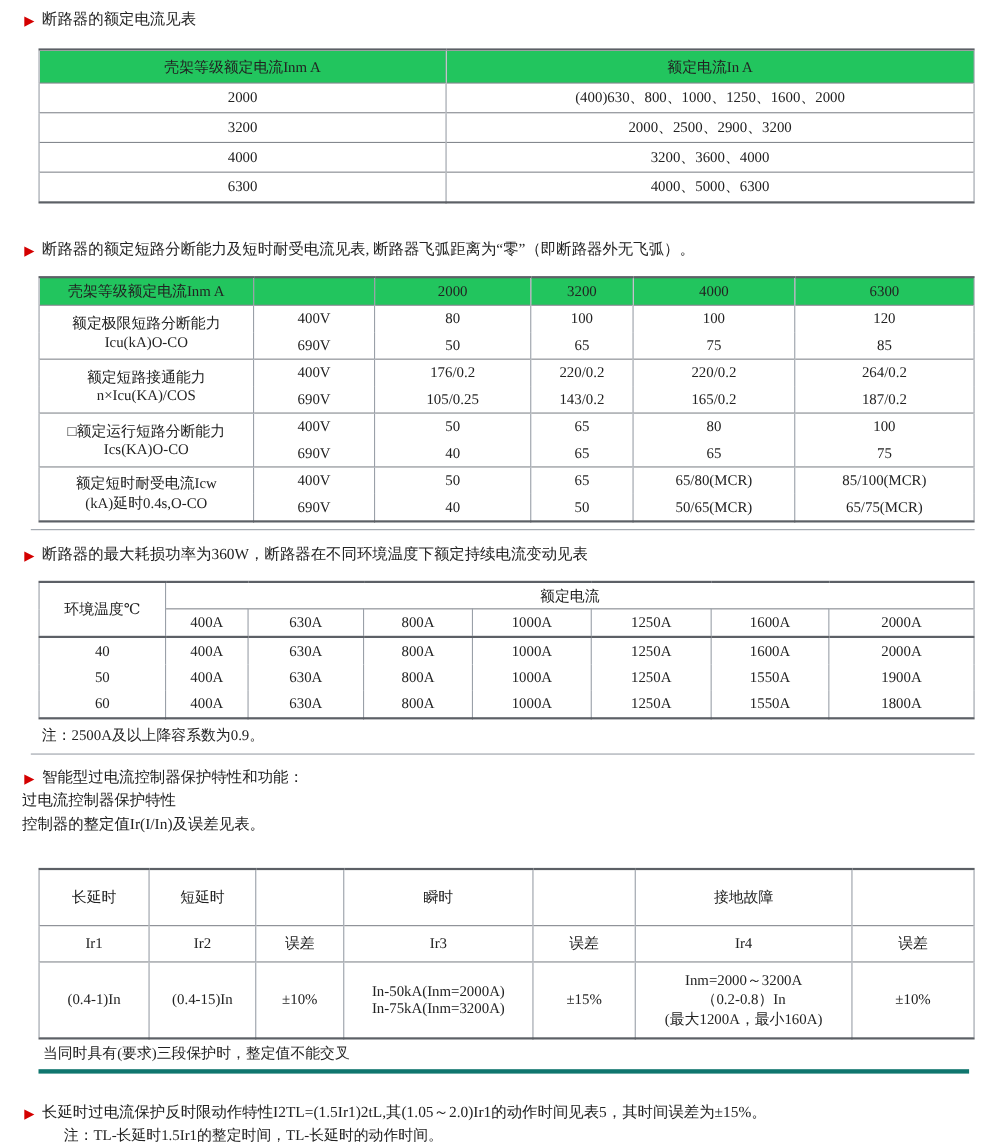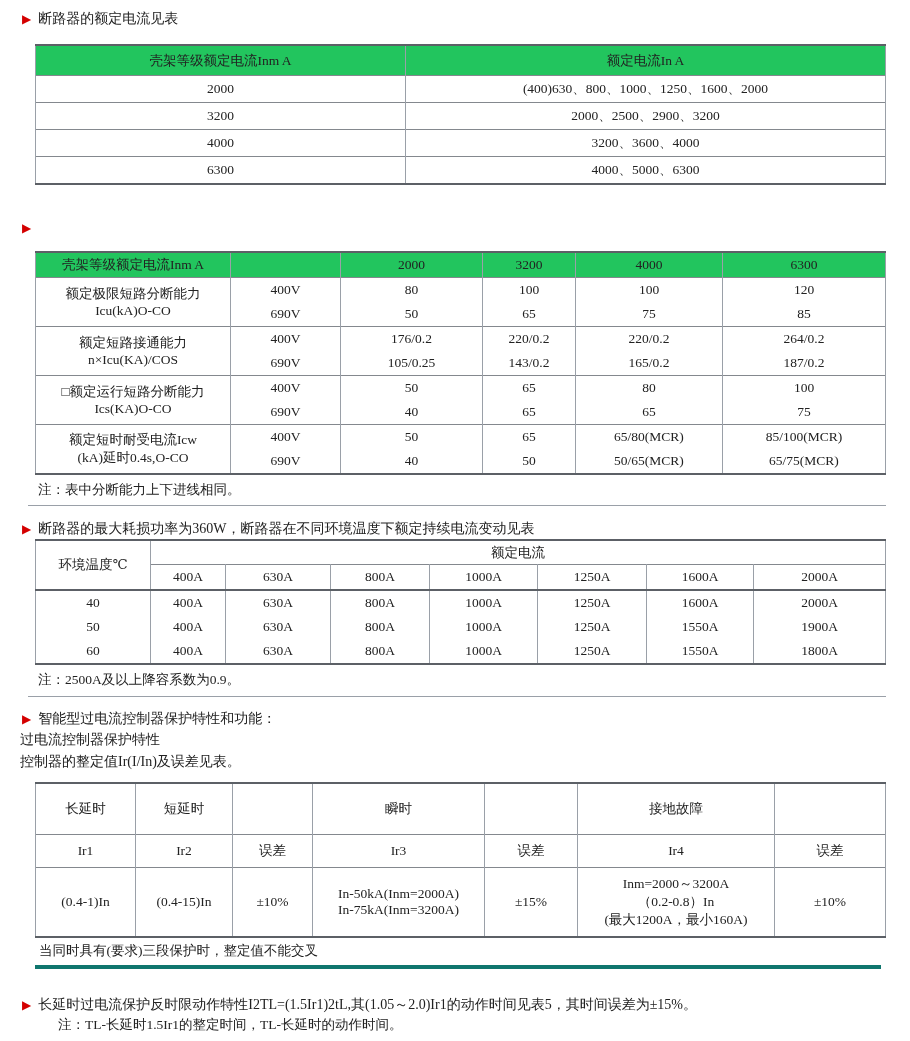--- a/index.html
+++ b/index.html
@@ -62,25 +62,25 @@
   }
 
   
   .mt-title1 { padding-top: 9px; }
   .mt-t1 { margin-top: 15px; }
   .mt-title2 { margin-top: 33px; }
   .mt-t2 { margin-top: 13px; }
   .mt-note2 { margin-top: 5px; }
   .mt-rule1 { margin-top: 6px; }
   .mt-title3 { margin-top: 13px; }
-  .mt-t3 { margin-top: 0; padding-left: 48px; }
+  .mt-t3 { margin-top: 13px; padding-left: 48px; }
   .mt-note3 { margin-top: 5px; }
   .mt-rule2 { margin-top: 7px; }
   .mt-title4 { margin-top: 12px; }
-  .mt-t4 { margin-top: 9px; }
+  .mt-t4 { margin-top: 27px; }
   .mt-title5 { margin-top: 26px; }
 </style>
 </head>
 <body>
 
 <div class="page">
 
   <div class="sec-title mt-title1">
     <span class="bullet">▶</span>
     <span>断路器的额定电流见表</span>
@@ -110,20 +110,21 @@
     </tr>
     <tr>
       <td>6300</td>
       <td>4000、5000、6300</td>
     </tr>
   </tbody>
     </table>
 
   <div class="sec-title mt-title2">
     <span class="bullet">▶</span>
+    <span>断路器的额定短路分断能力及短时耐受电流见表, 断路器飞弧距离为“零”（即断路器外无飞弧）。</span>
   </div>
 
   <table class="tbl t2 mt-t2">
     <colgroup>
       <col style="width:195px">
         <col style="width:110px">
         <col style="width:142px">
       <col style="width:93px">
         <col style="width:147px">
         <col style="width:163px">
@@ -201,21 +202,20 @@
     <tr class="vrow2">
       <td>690V</td>
       <td>40</td>
       <td>50</td>
       <td>50/65(MCR)</td>
       <td>65/75(MCR)</td>
     </tr>
   </tbody>
     </table>
 
-  <div class="note mt-note2">注：表中分断能力上下进线相同。</div>
   <hr class="rule mt-rule1">
 
   <div class="sec-title mt-title3">
     <span class="bullet">▶</span>
     <span>断路器的最大耗损功率为360W，断路器在不同环境温度下额定持续电流变动见表</span>
   </div>
 
   <table class="tbl t3 mt-t3">
     <colgroup>
       <col style="width:115px">

